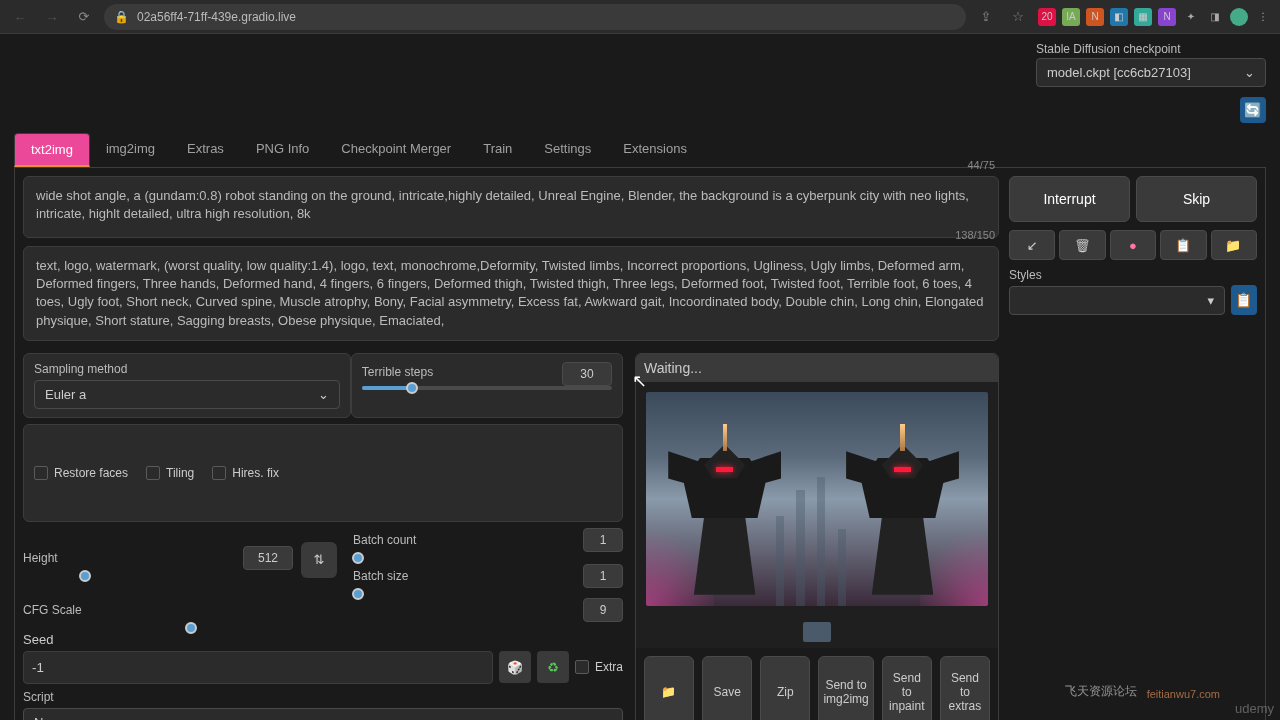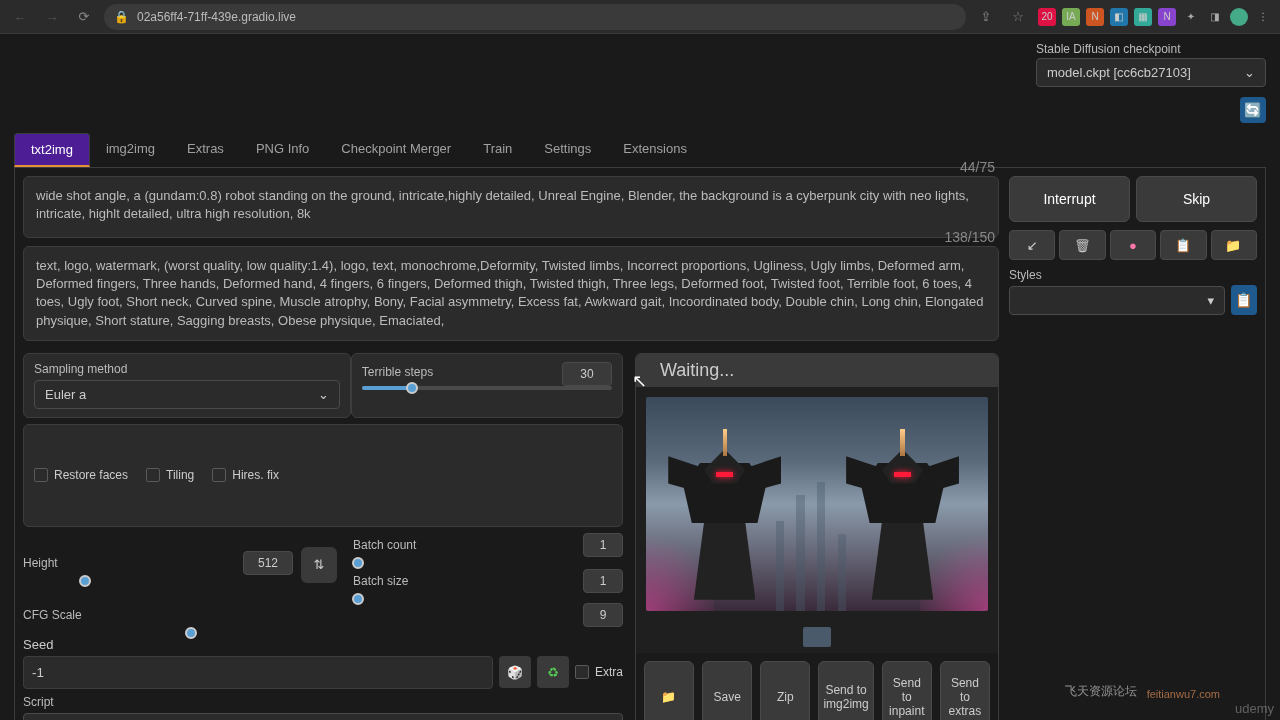--- a/index.html
+++ b/index.html
@@ -15,28 +15,28 @@
 
 .app { padding: 8px 14px; }
 .checkpoint-row { display: flex; align-items: flex-end; gap: 10px; margin-bottom: 10px; flex-direction: column; }
 .checkpoint { display: flex; flex-direction: column; gap: 2px; }
 .checkpoint label { font-size: 12px; color: #bbb; }
 .select { background: #2b2b2b; border: 1px solid #4a4a4a; border-radius: 4px; padding: 6px 10px; color: #ccc; min-width: 230px; display: flex; justify-content: space-between; align-items: center; cursor: pointer; }
 .refresh-btn { width: 26px; height: 26px; background: #1f5a8f; border-radius: 4px; display: flex; align-items: center; justify-content: center; cursor: pointer; font-size: 14px; }
 
 .tabs { display: flex; border-bottom: 1px solid #3d3d3d; }
 .tab { padding: 8px 16px; color: #a0a0a0; cursor: pointer; border-bottom: 2px solid transparent; font-size: 13px; }
-.tab.active { color: #fff; border-bottom-color: #e69138; background: #4c1d95; border-top: 1px solid #3d3d3d; border-left: 1px solid #3d3d3d; border-right: 1px solid #3d3d3d; border-radius: 4px 4px 0 0; }
+.tab.active { color: #fff; border-bottom-color: #e69138; background: #ec4899; border-top: 1px solid #3d3d3d; border-left: 1px solid #3d3d3d; border-right: 1px solid #3d3d3d; border-radius: 4px 4px 0 0; }
 
 .main-content { border: 1px solid #3d3d3d; border-top: none; padding: 8px; display: grid; grid-template-columns: 1fr 248px; gap: 10px; }
 .left-col { display: flex; flex-direction: column; gap: 8px; }
 .prompt-box { background: #2b2b2b; border: 1px solid #3d3d3d; border-radius: 6px; padding: 10px 12px; position: relative; }
 .prompt-text { color: #bbb; font-size: 13px; line-height: 1.4; min-height: 40px; resize: none; background: transparent; border: none; width: 100%; outline: none; }
 .neg-prompt .prompt-text { min-height: 56px; }
-.token-count { position: absolute; top: -17px; right: 4px; font-size: 14px; color: #888; }
+.token-count { position: absolute; top: -17px; right: 4px; font-size: 11px; color: #888; }
 
 .controls-and-output { display: grid; grid-template-columns: 600px 1fr; gap: 12px; margin-top: 4px; }
 .controls { display: flex; flex-direction: column; gap: 6px; }
 .control-row { display: flex; }
 .control-block { background: #2b2b2b; border: 1px solid #3d3d3d; border-radius: 6px; padding: 8px 10px; flex: 1; }
 .control-block label { font-size: 12px; color: #bbb; display: block; margin-bottom: 4px; }
 .num-input { width: 50px; background: #3a3a3a; border: 1px solid #4a4a4a; border-radius: 4px; padding: 4px 6px; color: #ccc; text-align: center; font-size: 12px; }
 .slider { flex: 1; height: 4px; background: #4a4a4a; border-radius: 2px; position: relative; cursor: pointer; }
 .slider-fill { height: 100%; background: #5a9fd4; border-radius: 2px; position: absolute; left: 0; }
 .slider-thumb { width: 12px; height: 12px; background: #5a9fd4; border-radius: 50%; position: absolute; top: -4px; transform: translateX(-50%); border: 2px solid #ccc; }
@@ -60,21 +60,21 @@
 .big-btn-row { display: flex; gap: 6px; }
 .big-btn { flex: 1; padding: 14px; background: #3a3a3a; border: 1px solid #4a4a4a; border-radius: 6px; text-align: center; cursor: pointer; font-size: 14px; color: #fff; }
 .icon-btn-row { display: flex; gap: 4px; }
 .icon-btn { flex: 1; height: 30px; background: #3a3a3a; border: 1px solid #4a4a4a; border-radius: 4px; display: flex; align-items: center; justify-content: center; cursor: pointer; font-size: 13px; }
 .styles-row { display: flex; gap: 6px; align-items: flex-end; }
 .styles-select { flex: 1; }
 .styles-select label { font-size: 12px; color: #bbb; margin-bottom: 4px; display: block; }
 .styles-select .select { min-width: auto; width: 100%; }
 
 .output { border: 1px solid #3d3d3d; border-radius: 6px; overflow: hidden; display: flex; flex-direction: column; }
-.output-header { background: #3a3a3a; padding: 6px 24px; font-size: 18px; color: #ccc; }
+.output-header { background: #3a3a3a; padding: 6px 8px; font-size: 14px; color: #ccc; }
 .output-image { background: #1f1f1f; position: relative; padding: 10px; display: flex; align-items: center; justify-content: center; }
 .output-image .close-x { position: absolute; top: 8px; right: 12px; color: #888; cursor: pointer; }
 .preview-img { width: 100%; max-width: 480px; aspect-ratio: 16/10; background: linear-gradient(180deg, #3a4a5a 0%, #5a6a7a 30%, #8a9aaa 50%, #3a2a3a 100%); border-radius: 2px; position: relative; overflow: hidden; }
 .robot { position: absolute; bottom: 5%; width: 30%; height: 80%; }
 .robot.r1 { left: 8%; }
 .robot.r2 { right: 10%; }
 .robot-body { position: absolute; bottom: 0; left: 20%; width: 60%; height: 55%; background: #222; clip-path: polygon(20% 0, 80% 0, 100% 100%, 0 100%); }
 .robot-torso { position: absolute; bottom: 45%; left: 10%; width: 80%; height: 35%; background: #1a1a1a; clip-path: polygon(0 40%, 20% 0, 80% 0, 100% 40%, 90% 100%, 10% 100%); }
 .robot-head { position: absolute; bottom: 68%; left: 30%; width: 40%; height: 20%; background: #222; clip-path: polygon(50% 0, 100% 60%, 80% 100%, 20% 100%, 0 60%); }
 .robot-eye { position: absolute; bottom: 72%; left: 42%; width: 16%; height: 3%; background: #ff1a3a; box-shadow: 0 0 6px #ff1a3a; }

